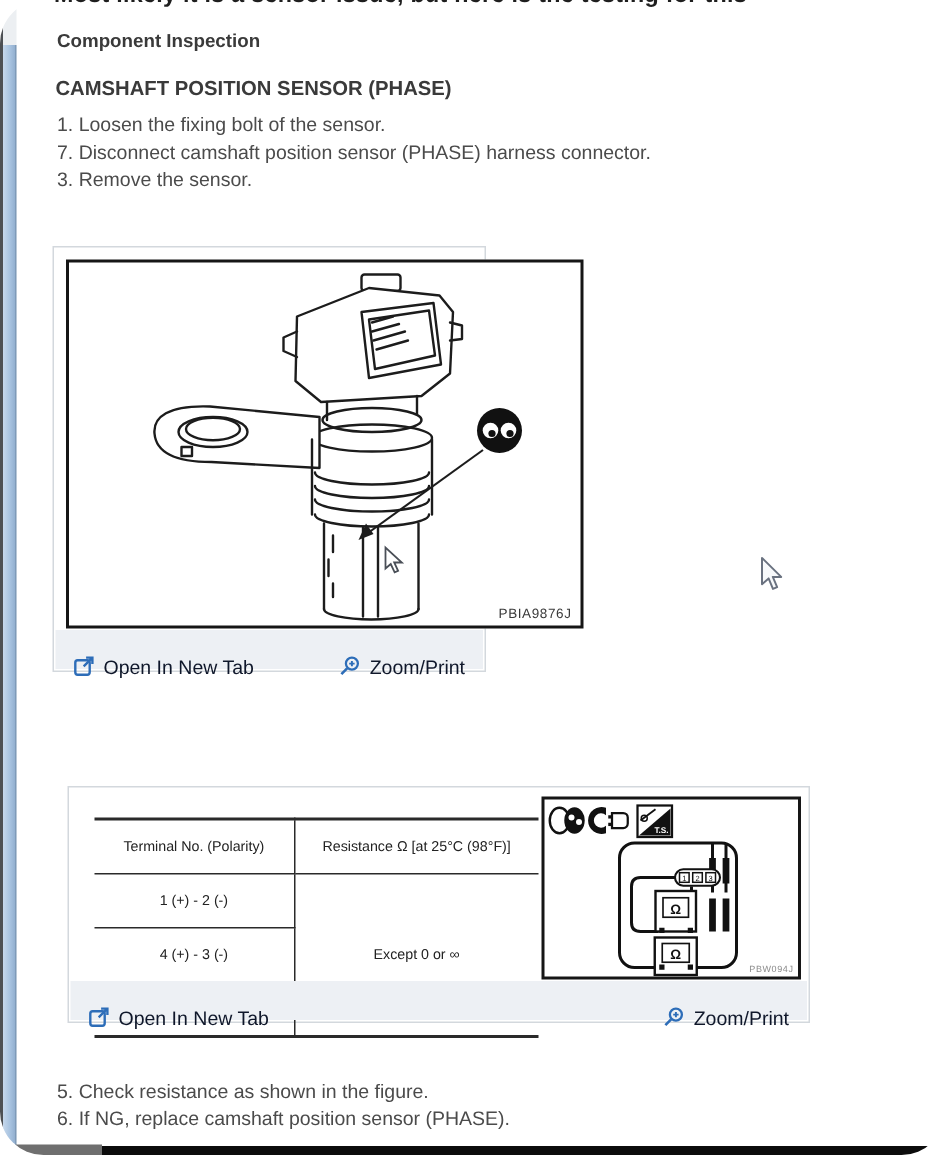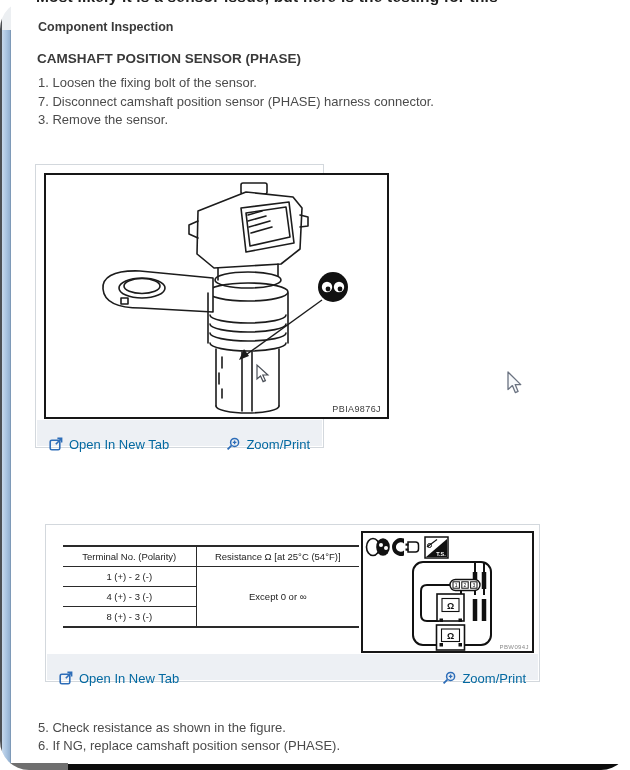--- a/index.html
+++ b/index.html
@@ -27,28 +27,28 @@
   .fig1 { left:35px; top:164px; width:289px; height:284px; }
   .fig2 { left:45px; top:524px; width:495px; height:158px; }
   .drawbox { position:absolute; border:2px solid #161616; background:#fff; }
   .fig1 .drawbox { left:8px; top:8px; width:345px; height:246px; }
   .fig2 .drawbox { left:315px; top:6px; width:173px; height:122px; }
   .imgcode { position:absolute; right:6px; bottom:3px; font-size:9px; color:#3a3a3a; letter-spacing:0.4px; }
   .imgcode.tiny { font-size:6px; color:#8a8a8a; right:3px; bottom:1px; }
 
   .linkbar { position:absolute; left:1px; right:1px; bottom:1px; height:26px; background:#edf0f4;
              display:flex; justify-content:space-between; align-items:center; padding:0 12px; }
-  .figlink { display:flex; gap:6px; color:#0369a1; font-size:13px; cursor:pointer;margin-top:22px; }
+  .figlink { display:flex; gap:6px; color:#0f172a; font-size:13px; cursor:pointer;margin-top:22px; }
   .figlink svg { display:block; }
 
   
   .restable { position:absolute; left:17px; top:20px; border-collapse:collapse;
               border-top:2px solid #2a2a2a; border-bottom:2px solid #2a2a2a;
               font-size:9.5px; color:#222; }
-  .restable th, .restable td { text-align:center; vertical-align:middle; height:17px; font-weight:400; padding:4px 2px; }
+  .restable th, .restable td { text-align:center; vertical-align:middle; height:17px; font-weight:400; padding:12px 2px; }
   .restable th:first-child { width:133px; }
   .restable th:last-child  { width:163px; }
   .restable th { border-bottom:1px solid #2a2a2a; }
   .restable th:first-child, .restable td.poly { border-right:1px solid #2a2a2a; }
   .restable td.poly { border-bottom:1px solid #2a2a2a; }
   .restable tr:last-child td.poly { border-bottom:none; }
 
   
   .bar-gray  { position:absolute; left:0;  top:763px; width:68px;  height:7px; background:#6f6f6f; }
   .bar-black { position:absolute; left:68px; top:764px; width:562px; height:6px; background:#0c0c0c; }
@@ -145,21 +145,21 @@
       </span>
     </div>
   </div>
 
 
   <div class="figcard fig2">
     <table class="restable">
       <thead>
         <tr>
           <th>Terminal No. (Polarity)</th>
-          <th>Resistance Ω [at 25°C (54°F)]</th>
+          <th>Resistance Ω [at 25°C (98°F)]</th>
         </tr>
       </thead>
       <tbody>
         <tr>
           <td class="poly">1 (+) - 2 (-)</td>
           <td rowspan="3">Except 0 or ∞</td>
         </tr>
         <tr>
           <td class="poly">4 (+) - 3 (-)</td>
         </tr>

